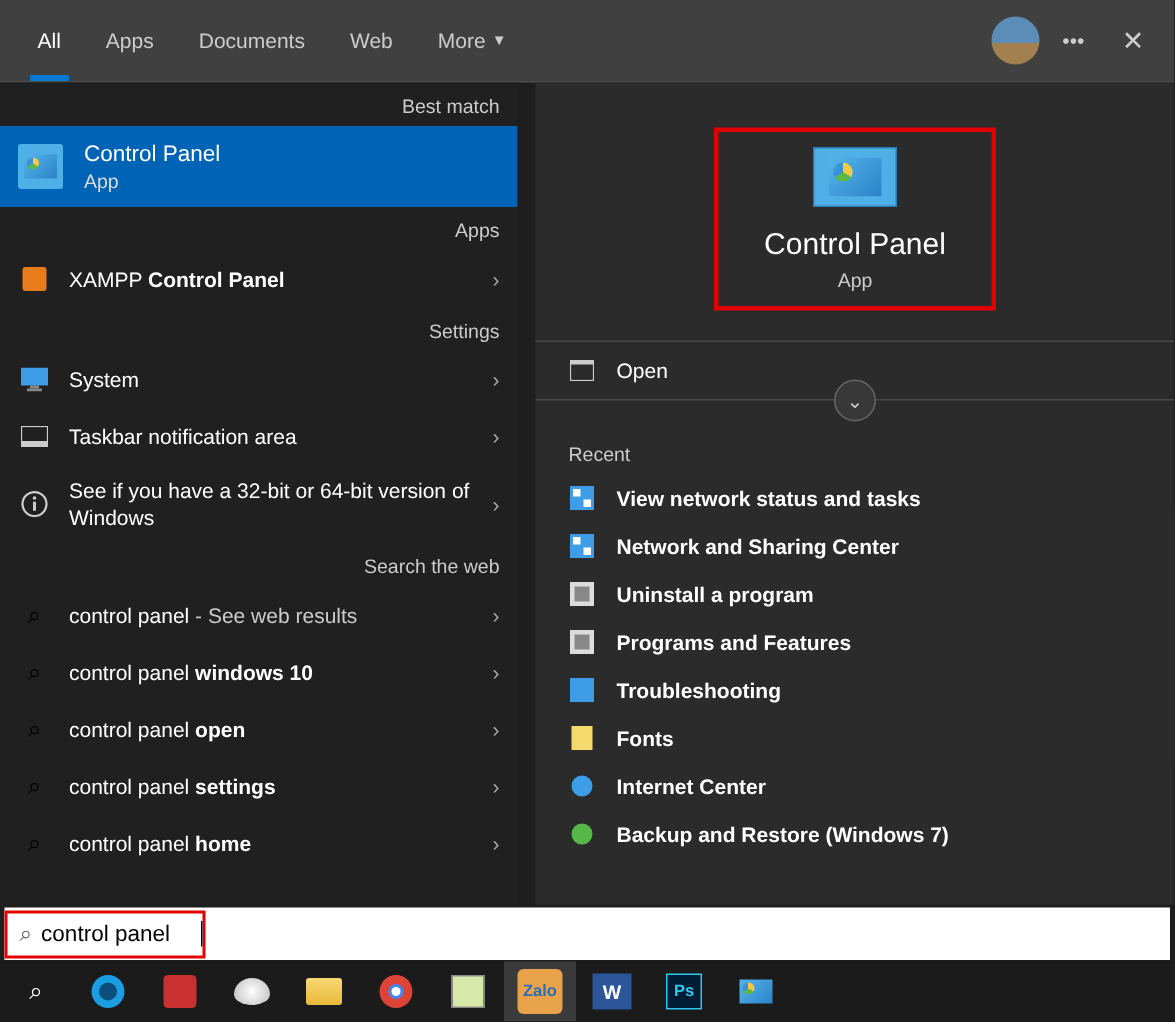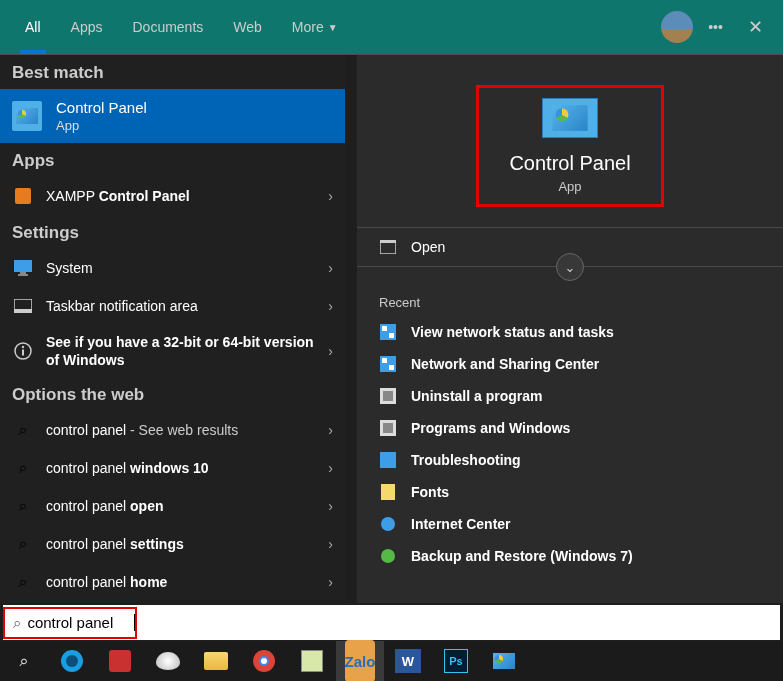--- a/index.html
+++ b/index.html
@@ -1,34 +1,34 @@
 <!DOCTYPE html>
 <html><head>
 <meta charset="utf-8">
 <style>
   * { box-sizing: border-box; margin: 0; padding: 0; font-family: 'Segoe UI', sans-serif; }
   body { width: 783px; height: 681px; background: #1e1e1e; overflow: hidden; position: relative; }
   
-  .topbar { height: 54px; background: #0f766e; display: flex; align-items: center; padding: 0 10px; position: relative; }
+  .topbar { height: 54px; background: #404040; display: flex; align-items: center; padding: 0 10px; position: relative; }
   .tabs { display: flex; height: 100%; }
   .tab { color: #cccccc; padding: 0 15px; display: flex; align-items: center; font-size: 14px; cursor: pointer; position: relative; border: none; background: none; }
   .tab.active { color: #fff; }
   .tab.active::after { content: ''; position: absolute; bottom: 0; left: 10px; right: 10px; height: 4px; background: #0078d4; }
   .more-chev { margin-left: 4px; font-size: 10px; }
   .topbar-right { margin-left: auto; display: flex; align-items: center; gap: 15px; }
   .avatar { width: 32px; height: 32px; border-radius: 50%; background: linear-gradient(to bottom, #5b8db8 0%, #5b8db8 55%, #a38050 55%, #a38050 100%); }
   .dots { color: #ccc; font-size: 14px; cursor: pointer; }
   .close-top { color: #ccc; font-size: 18px; cursor: pointer; padding: 5px 10px; }
   .divider-line { height: 1px; background: #4d4d4d; }
   
   .main { display: flex; height: 548px; }
   .left-panel { width: 345px; background: #202020; overflow: hidden; }
   .right-panel { flex: 1; background: #2b2b2b; margin-left: 12px; position: relative; }
   
-  .section-header { color: #ccc; font-size: 17px; font-weight: 700; padding: 8px 12px 6px 12px; }
+  .section-header { color: #ccc; font-size: 13px; font-weight: 400; padding: 8px 12px 6px 12px; text-align: right; }
   
   .result-row { display: flex; align-items: center; padding: 8px 12px; cursor: pointer; position: relative; min-height: 36px; }
   .result-row.selected { background: #0064b6; }
   .result-row .icon-slot { width: 22px; height: 22px; margin-right: 12px; display: flex; align-items: center; justify-content: center; font-size: 16px; flex-shrink: 0; }
   .result-row .label { color: #fff; font-size: 14px; flex: 1; }
   .result-row .sublabel { color: #ccc; font-size: 14px; }
   .result-row .chevron { color: #aaa; font-size: 14px; margin-left: 8px; }
   .best-match { padding: 10px 12px; display: flex; align-items: center; }
   .best-match .icon-slot { width: 30px; height: 30px; margin-right: 14px; background: #4fb0e8; display: flex; align-items: center; justify-content: center; border-radius: 2px; }
   .best-match .title { color: #fff; font-size: 15px; font-weight: 500; }
@@ -131,25 +131,25 @@
       <div class="chevron">›</div>
     </div>
     <div class="result-row">
       <div class="icon-slot">
           <svg width="18" height="18" viewBox="0 0 18 18">
             <circle cx="9" cy="9" r="8" fill="none" stroke="#ccc" stroke-width="1.5"></circle>
             <circle cx="9" cy="5" r="1.2" fill="#ccc"></circle>
             <rect x="8" y="7.5" width="2" height="6" fill="#ccc"></rect>
           </svg>
         </div>
-      <div class="label" style="line-height:1.3;font-weight:bold;">See if you have a 32-bit or 64-bit version of Windows</div>
-      <div class="chevron">›</div>
-    </div>
-
-    <div class="section-header">Options the web</div>
+      <div class="label" style="line-height:1.3;">See if you have a 32-bit or 64-bit version of Windows</div>
+      <div class="chevron">›</div>
+    </div>
+
+    <div class="section-header">Search the web</div>
     <div class="result-row">
       <div class="icon-slot">⌕</div>
       <div class="label"><span>control panel</span><span class="sublabel"> - See web results</span></div>
       <div class="chevron">›</div>
     </div>
     <div class="result-row">
       <div class="icon-slot">⌕</div>
       <div class="label"><span>control panel </span><span class="strong">windows 10</span></div>
       <div class="chevron">›</div>
     </div>
@@ -225,21 +225,21 @@
         </div>
         <div class="rlabel">Uninstall a program</div>
       </div>
     <div class="recent-row">
         <div class="ricon">
           <svg width="16" height="16">
             <rect width="16" height="16" fill="#ddd"></rect>
             <rect x="3" y="3" width="10" height="10" fill="#888"></rect>
           </svg>
         </div>
-        <div class="rlabel">Programs and Windows</div>
+        <div class="rlabel">Programs and Features</div>
       </div>
     <div class="recent-row">
         <div class="ricon">
           <svg width="16" height="16">
             <rect width="16" height="16" fill="#3d9de6"></rect>
           </svg>
         </div>
         <div class="rlabel">Troubleshooting</div>
       </div>
     <div class="recent-row">
@@ -297,21 +297,21 @@
       <svg width="24" height="24">
         <circle cx="12" cy="12" r="11" fill="#db4437"></circle>
         <circle cx="12" cy="12" r="5" fill="#4285f4"></circle>
         <circle cx="12" cy="12" r="3" fill="#fff"></circle>
       </svg>
     </div>
   <div class="task-item">
       <div style="width:22px;height:22px;background:#d8e8a8;border:1px solid #888;"></div>
     </div>
   <div class="task-item active">
-      <div style="width:30px;height:42px;background:#e8a34a;border-radius:4px;display:flex;align-items:center;justify-content:center;color:#2a6db8;font-weight:bold;font-size:15px;">Zalo</div>
+      <div style="width:30px;height:30px;background:#e8a34a;border-radius:4px;display:flex;align-items:center;justify-content:center;color:#2a6db8;font-weight:bold;font-size:11px;">Zalo</div>
     </div>
   <div class="task-item">
       <div style="width:26px;height:24px;background:#2b579a;color:#fff;display:flex;align-items:center;justify-content:center;font-weight:bold;font-size:13px;">W</div>
     </div>
   <div class="task-item">
       <div style="width:24px;height:24px;background:#001d34;border:1px solid #31c5f0;color:#31c5f0;display:flex;align-items:center;justify-content:center;font-weight:bold;font-size:11px;">Ps</div>
     </div>
   <div class="task-item">
       <div class="cp-ico"></div>
     </div>

